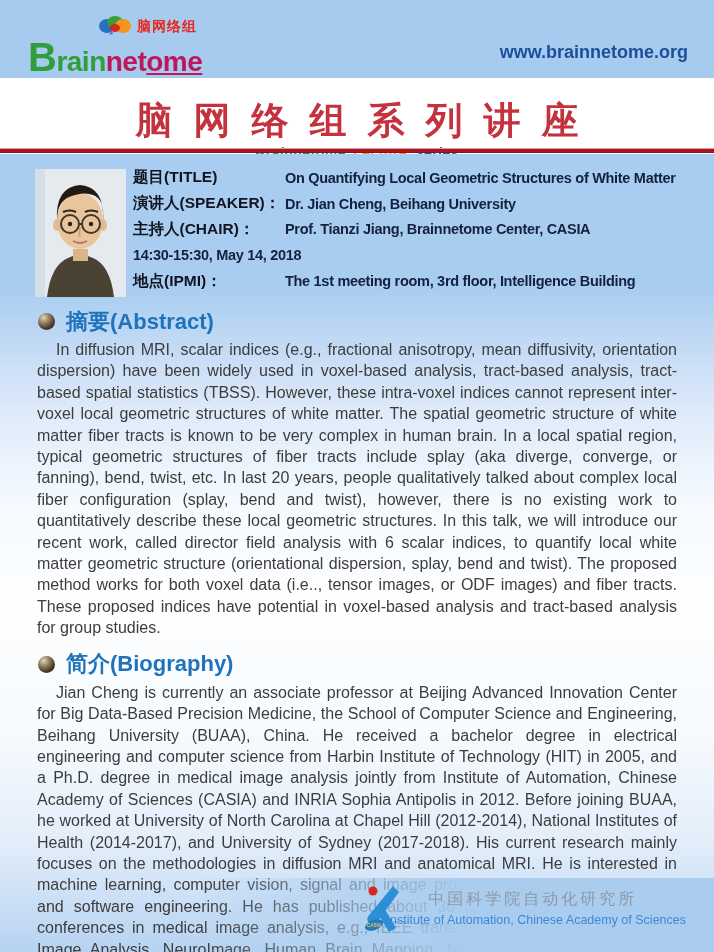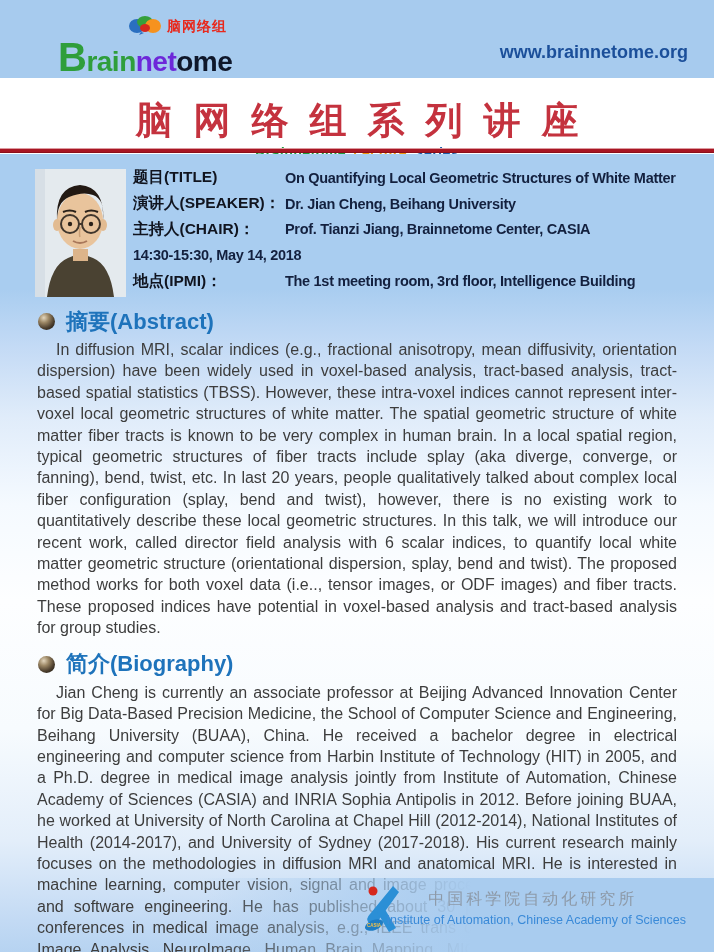--- a/index.html
+++ b/index.html
@@ -7,28 +7,28 @@
   body { font-family:"Liberation Sans", sans-serif; }
   .page{
     position:relative; width:714px; height:952px; margin:0 auto;
     overflow:hidden; background:#ffffff;
   }
   
   .topbar{
     position:absolute; top:0; left:0; width:714px; height:78px;
     background:#a7cbee;
   }
-  .brand{ position:absolute; left:28px; top:18px;margin-left:30px; }
+  .brand{ position:absolute; left:28px; top:18px; }
   .brand-top{ display:flex; align-items:center; gap:5px; margin-left:70px; height:18px; }
   .brand-cn{ color:#e8281c; font-weight:bold; font-size:14px; letter-spacing:1px; }
   .wordmark{ display:flex; align-items:baseline; font-weight:bold; letter-spacing:-0.5px; line-height:1; margin-top:1px; }
   .wm-b{ font-size:40px; color:#2f9e3b; }
   .wm-rain{ font-size:28px; color:#2f9e3b; }
-  .wm-net{ font-size:28px; color:#6d28d9;text-align:center; }
-  .wm-ome{ font-size:28px; color:#0f172a; }
+  .wm-net{ font-size:28px; color:#be185d;text-align:center; }
+  .wm-ome{ font-size:28px; color:#be185d;text-decoration:underline; }
   .site-url{
     position:absolute; right:26px; top:42px;
     color:#1b4f9a; font-weight:bold; font-size:18px;
   }
   
   .title-band{
     position:absolute; top:78px; left:0; width:714px; height:70px;
     background:#ffffff; text-align:center;
   }
   .cn-title{

